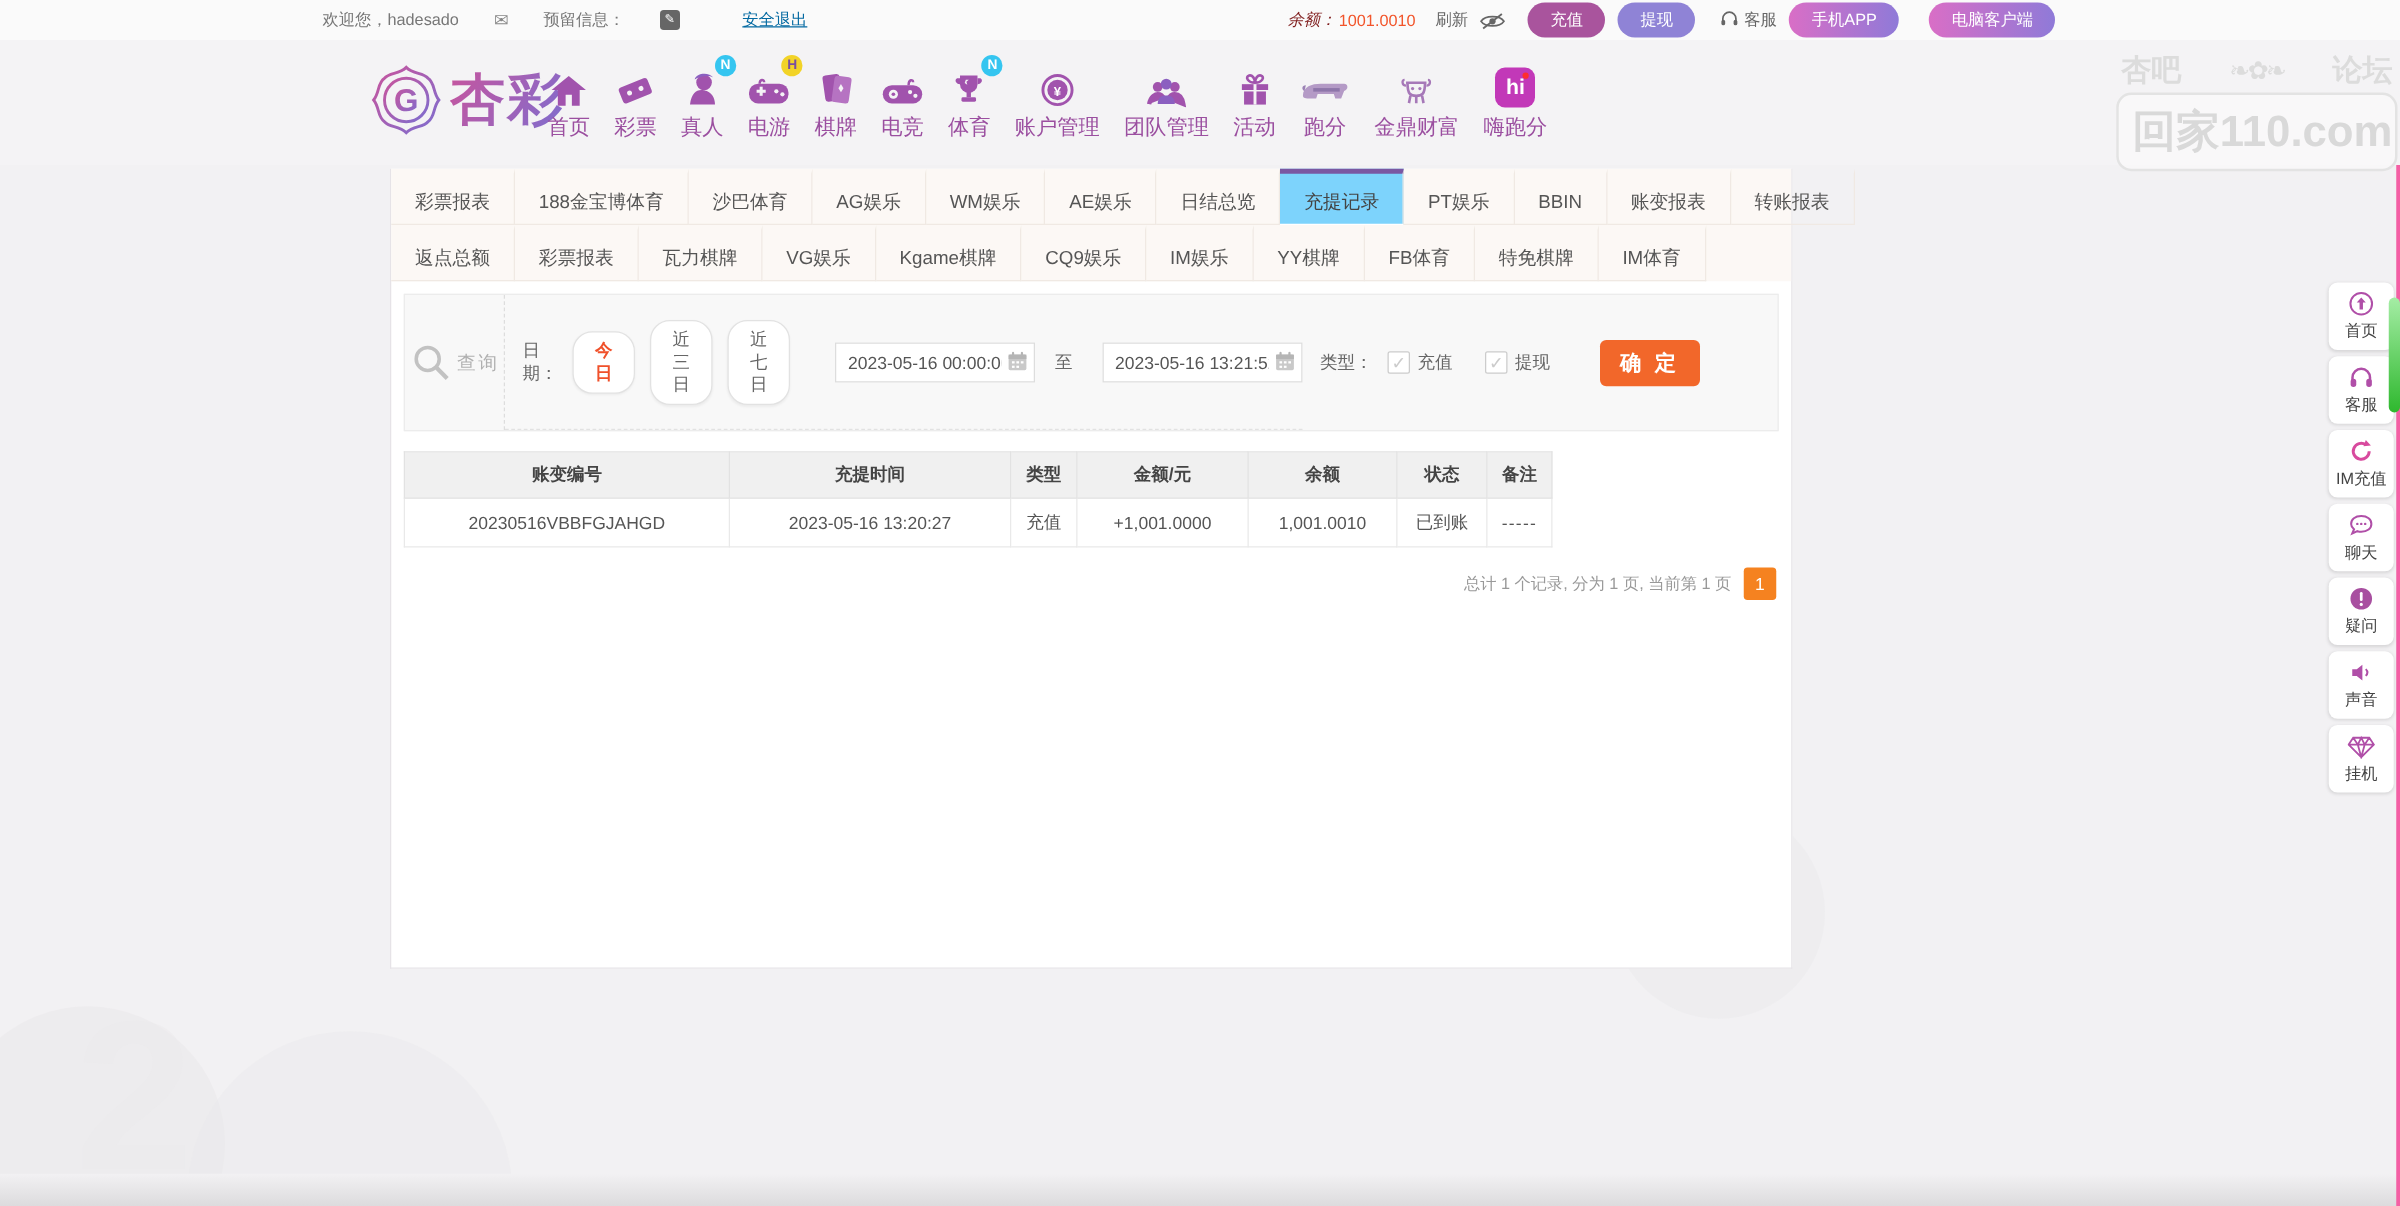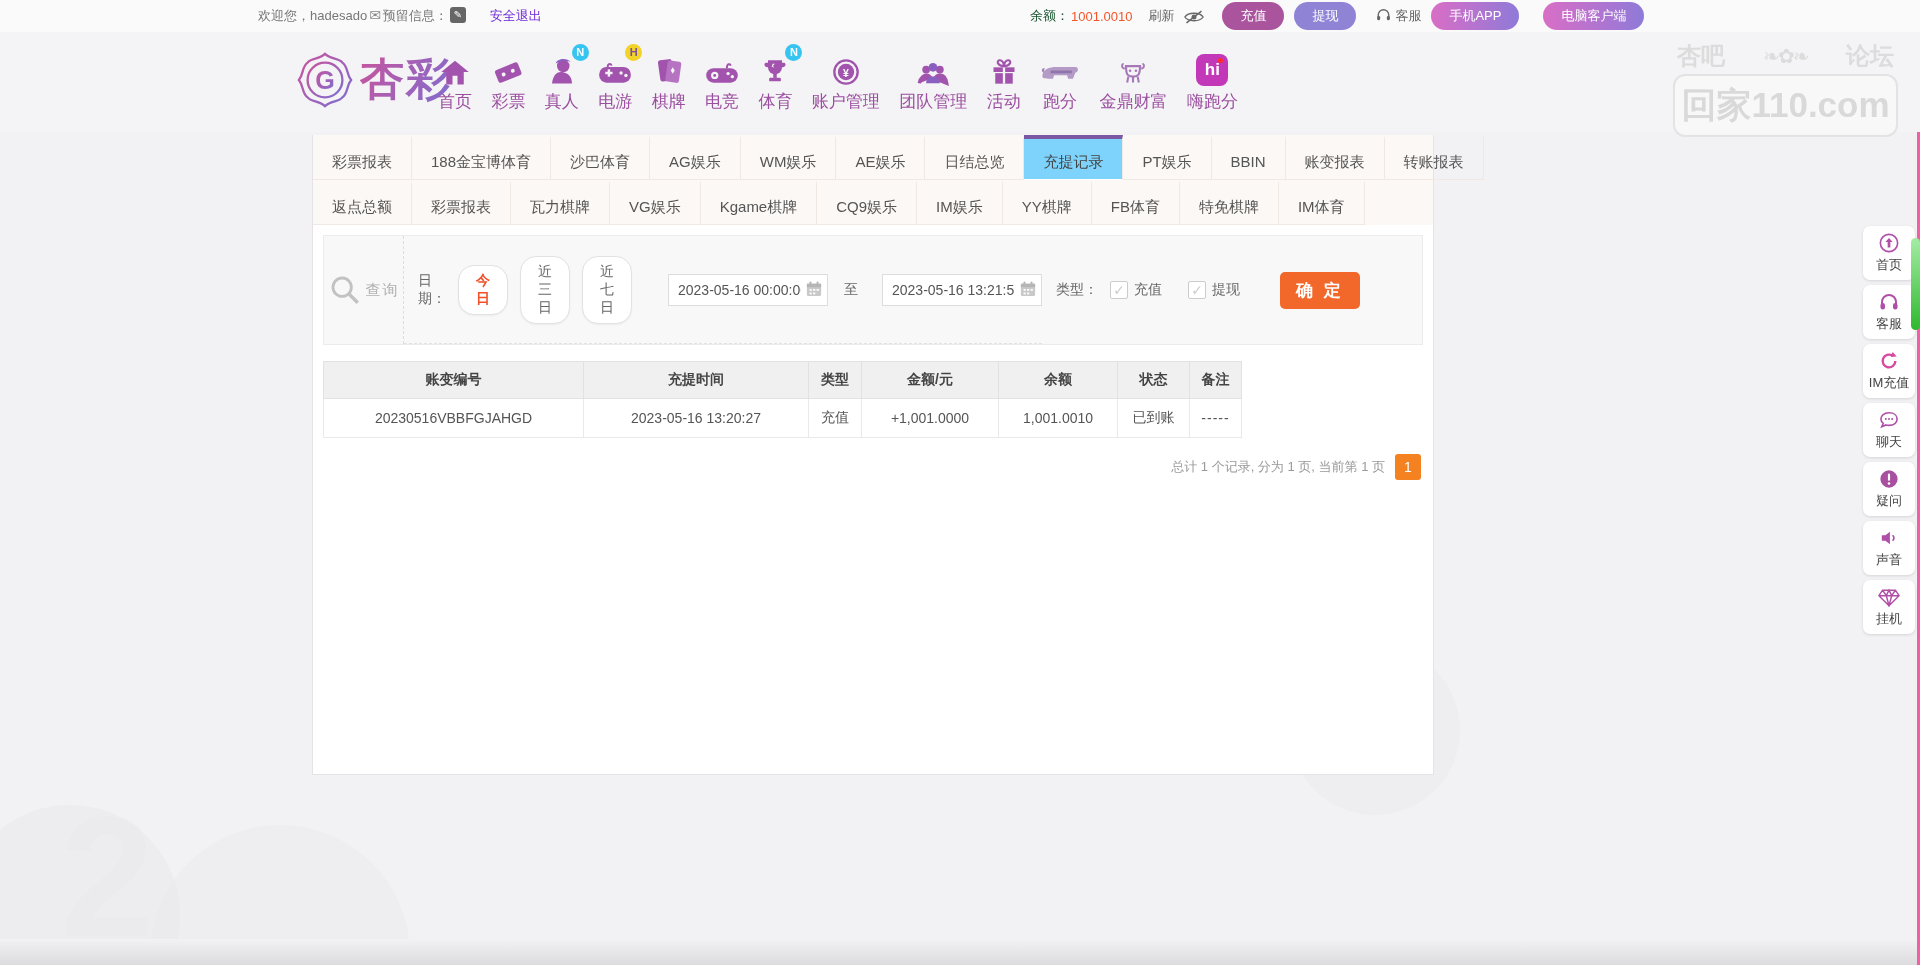--- a/index.html
+++ b/index.html
@@ -12,27 +12,27 @@
     color:#555;
   }
   
   .bg-ball { position:absolute; border-radius:50%; background:#e9e8ea; opacity:.55; }
   .bg-num  { position:absolute; font-weight:bold; color:#ebeaec; opacity:.8; user-select:none; }
   .bottom-shade { position:absolute; left:0; right:0; bottom:0; height:26px;
     background:linear-gradient(#f2f1f3,#dcdbdd); }
   
   .topbar { position:absolute; top:0; left:0; width:100%; height:32px;
     background:#fafafa; display:flex; align-items:center; font-size:13px; color:#777; }
-  .topbar-left { position:absolute; left:258px; display:flex; align-items:flex-start; gap:2px; }
+  .topbar-left { position:absolute; left:258px; display:flex; align-items:center; gap:28px; }
   .topbar-right { position:absolute; left:1030px; display:flex; align-items:center; gap:10px; }
   .glyph-icon { font-size:14px; color:#888; }
   .pencil-chip { display:inline-block; width:16px; height:16px; background:#666; color:#fff;
     font-size:10px; line-height:16px; text-align:center; border-radius:3px; }
-  .logout-link { color:#6d28d9; cursor:pointer; }
-  .balance-label { color:#14532d; }
+  .logout-link { color:#0369a1; text-decoration:underline; cursor:pointer; }
+  .balance-label { color:#7f1d1d;font-style:italic; }
   .balance-value { color:#f2552b; margin-right:6px; }
   .refresh-link { color:#666; cursor:pointer; }
   .eye-icon svg { vertical-align:middle; }
   .tb-btn { border:none; cursor:pointer; color:#fff; font-size:13px;
     padding:5px 18px; border-radius:14px; }
   .btn-deposit  { background:#a9549d; }
   .btn-withdraw { background:#8f83d6; }
   .btn-gradient { background:linear-gradient(90deg,#d96ec6,#8f7ad8); }
   .service-grp { display:flex; align-items:center; gap:4px; color:#666; cursor:pointer; }
   
@@ -51,21 +51,21 @@
   .nav-badge { position:absolute; top:-6px; right:-10px; width:17px; height:17px;
     border-radius:50%; font-size:11px; font-weight:bold; line-height:17px; text-align:center; }
   .badge-n { background:#35c5f0; color:#fff; }
   .badge-h { background:#f2d327; color:#7a4fa0; }
   .hi-tile { width:32px; height:32px; border-radius:8px; background:#c238b8; color:#fff;
     font-size:17px; font-weight:bold; display:flex; align-items:center; justify-content:center;
     position:relative; }
   .hi-tile::after { content:""; position:absolute; top:4px; right:5px; width:5px; height:5px;
     border-radius:50%; background:#ff2d2d; }
   
-  .watermark { position:absolute; right:22px; top:40px; width:225px; text-align:center;
+  .watermark { position:absolute; right:2px; top:40px; width:225px; text-align:right;
     color:#dcdcdc; pointer-events:none;margin-left:48px; }
   .wm-line1 { display:flex; justify-content:space-between; align-items:center;
     font-size:24px; font-weight:bold; padding:0 4px; }
   .wm-orna { font-size:20px; letter-spacing:-2px; }
   .wm-domain { margin-top:2px; border:2px solid #e3e3e3; border-radius:12px;
     background:rgba(255,255,255,.45); font-size:35px; font-weight:bold; letter-spacing:0;
     padding:6px 2px; color:#d9d9d9; }
   
   .card { position:absolute; left:312px; top:135px; width:1122px; height:640px;
     background:#fff; border:1px solid #e6e3e7; border-top:none; }

